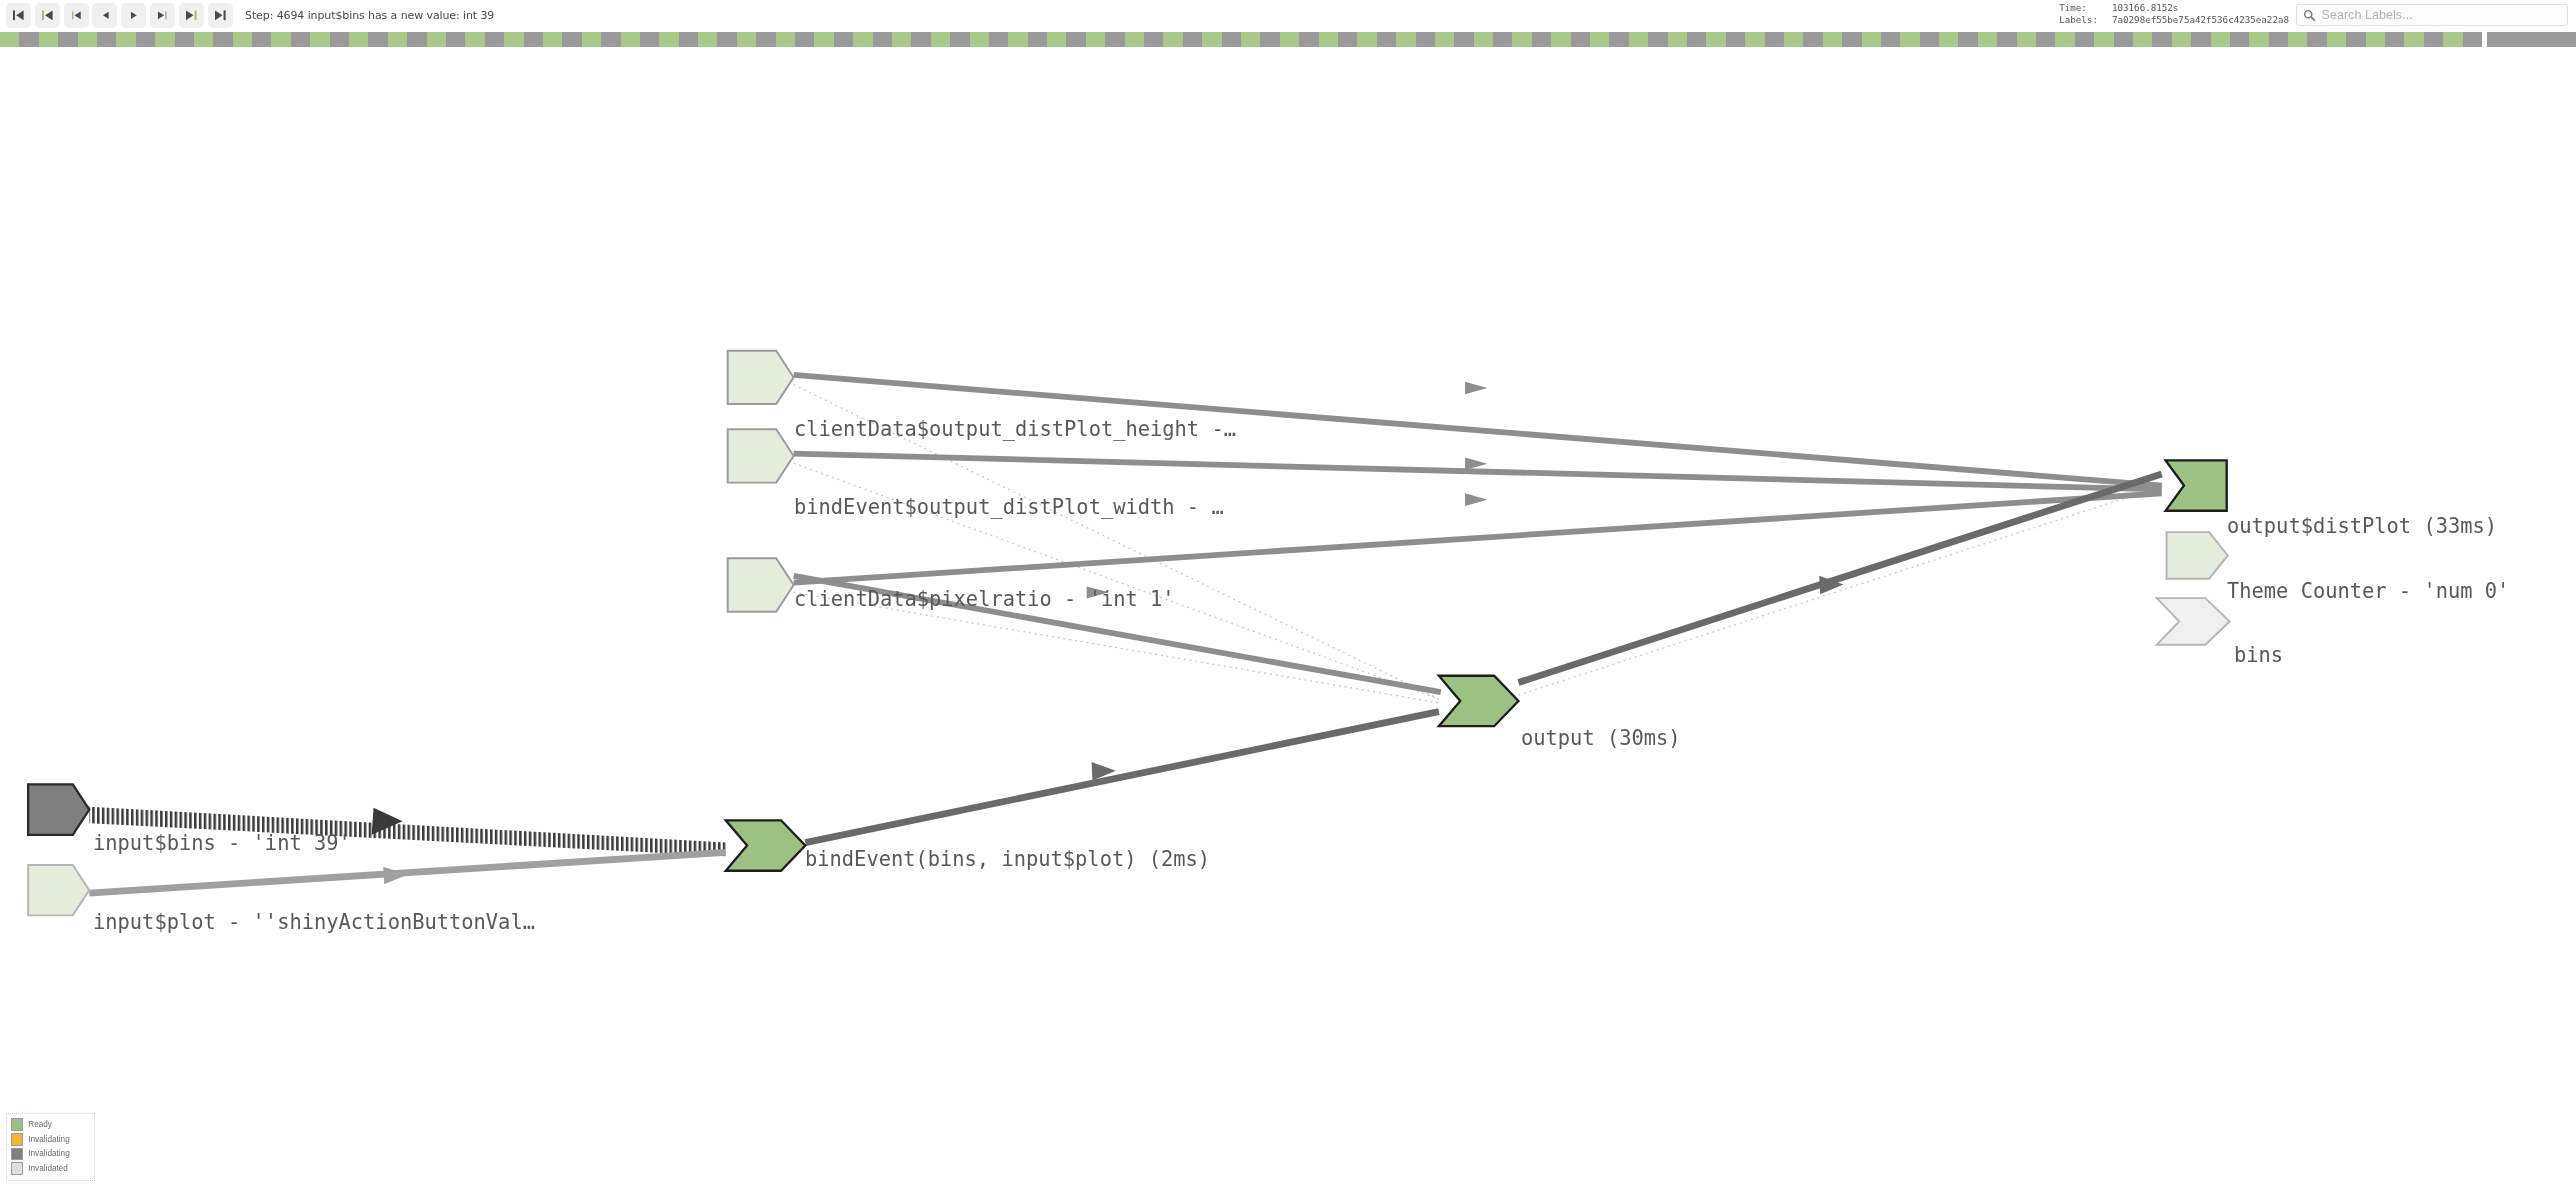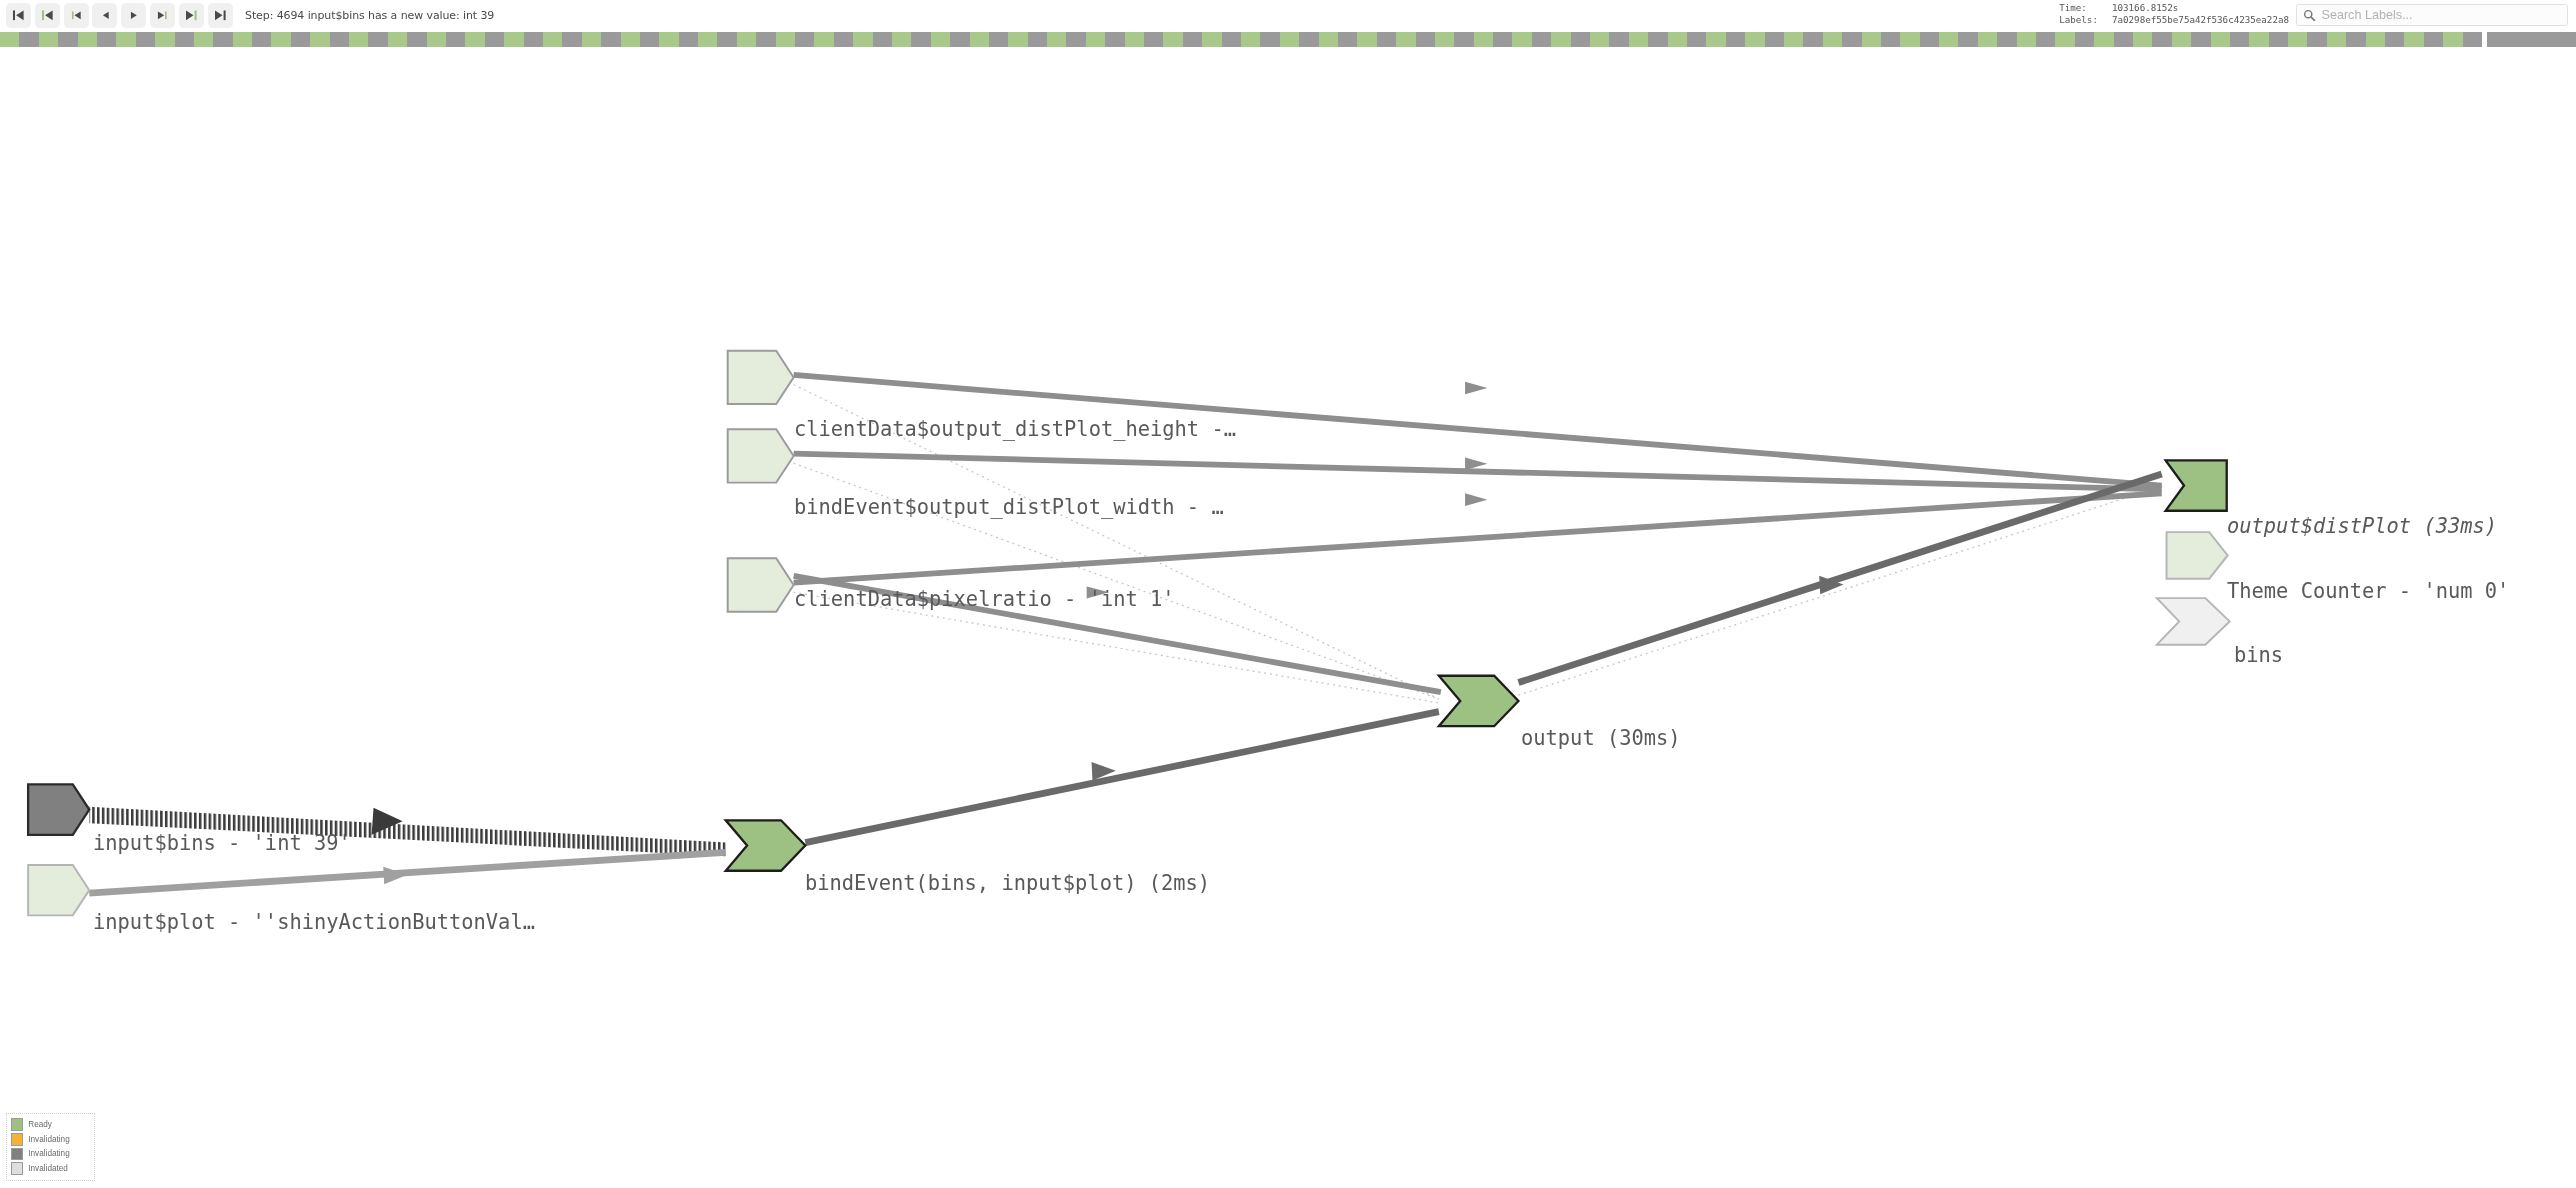--- a/index.html
+++ b/index.html
@@ -490,31 +490,31 @@
     </svg>
 
     <div class="node-label" style="left:794px; top:370px;">clientData$output_distPlot_height -…</div>
 
     <div class="node-label" style="left:794px; top:448px;">bindEvent$output_distPlot_width -  …</div>
 
     <div class="node-label" style="left:794px; top:540px;">clientData$pixelratio - 'int 1'</div>
 
     <div class="node-label" style="left:1521px; top:679px;">output (30ms)</div>
 
-    <div class="node-label" style="left:2227px; top:467px;font-style:italic;">output$distPlot (33ms)</div>
+    <div class="node-label" style="left:2227px; top:467px;">output$distPlot (33ms)</div>
 
     <div class="node-label" style="left:2227px; top:532px;text-align:right;">Theme Counter - 'num 0'</div>
 
     <div class="node-label" style="left:2234px; top:596px;">bins</div>
 
     <div class="node-label" style="left:93px; top:784px;">input$bins - 'int 39'</div>
 
     <div class="node-label" style="left:93px; top:863px;">input$plot - ''shinyActionButtonVal…</div>
 
-    <div class="node-label" style="left:805px; top:824px;">bindEvent(bins, input$plot) (2ms)</div>
+    <div class="node-label" style="left:805px; top:800px;">bindEvent(bins, input$plot) (2ms)</div>
 
   </div>
 
   <div id="legend">
       <div class="legend-row">
         <div class="legend-swatch" style="background: rgb(157, 193, 131);"></div>
         <div class="legend-text">Ready</div>
       </div>
       <div class="legend-row">
         <div class="legend-swatch" style="background: rgb(245, 179, 53);"></div>

